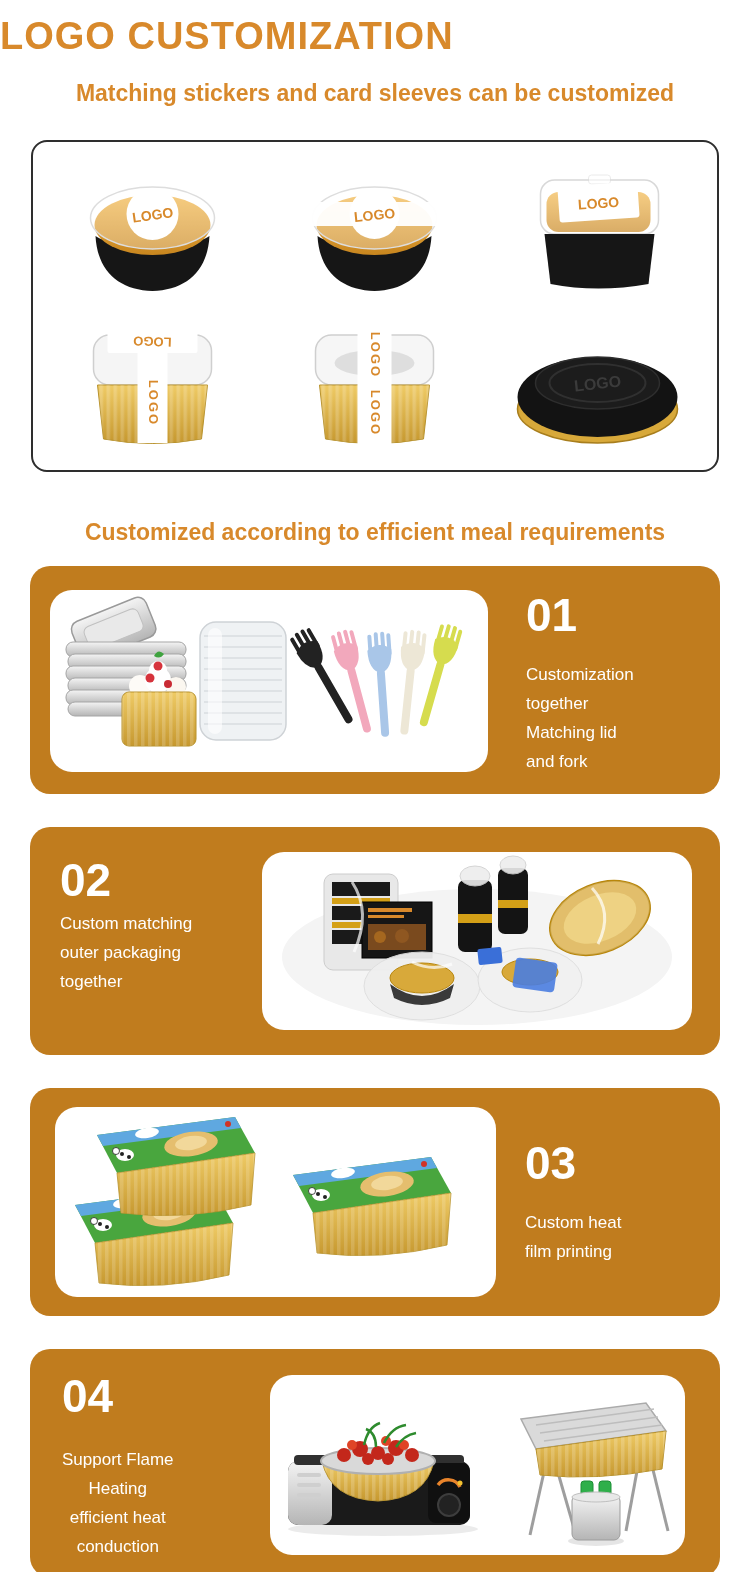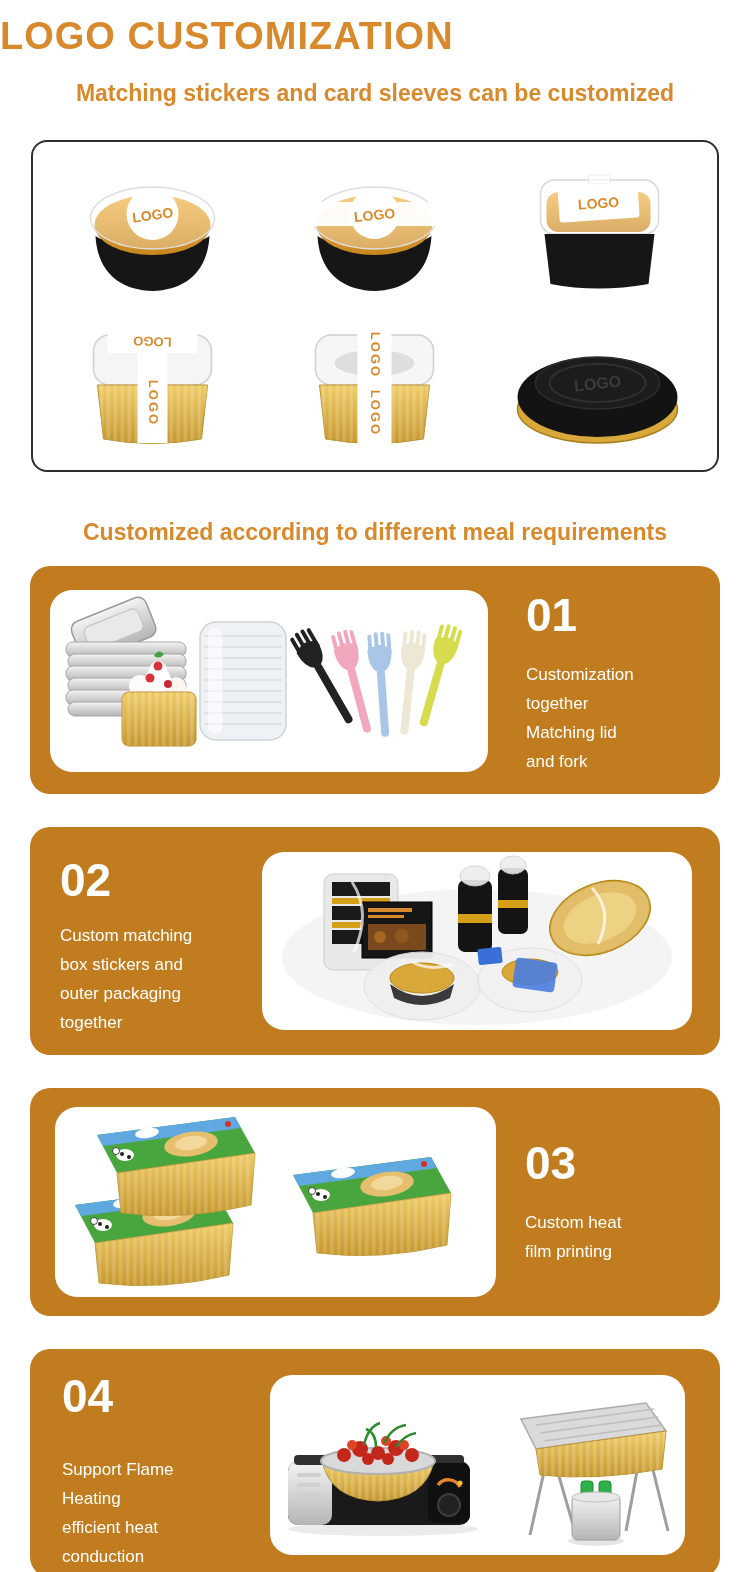--- a/index.html
+++ b/index.html
@@ -46,27 +46,27 @@
   }
   .feature-text{
     position:absolute;color:#ffffff;font-size:17px;font-weight:400;line-height:29px;
   }
   
   .card1 .photo-panel{left:20px;top:24px;width:438px;height:182px;}
   .card1 .feature-num{left:496px;top:26px;}
   .card1 .feature-text{left:496px;top:94px;}
   .card2 .photo-panel{left:232px;top:25px;width:430px;height:178px;}
   .card2 .feature-num{left:30px;top:30px;}
-  .card2 .feature-text{left:30px;top:94px;}
+  .card2 .feature-text{left:30px;top:82px;}
   .card3 .photo-panel{left:25px;top:19px;width:441px;height:190px;}
   .card3 .feature-num{left:495px;top:52px;}
   .card3 .feature-text{left:495px;top:120px;}
   .card4 .photo-panel{left:240px;top:26px;width:415px;height:180px;}
   .card4 .feature-num{left:32px;top:24px;}
-  .card4 .feature-text{left:32px;top:106px;}
+  .card4 .feature-text{left:32px;top:96px;text-align:center;}
   svg{display:block;}
   svg text{font-family:"Liberation Sans", sans-serif;}
 </style>
 </head>
 <body>
 
 <svg width="0" height="0" style="position:absolute">
   <defs>
     <linearGradient id="gLid" x1="0" y1="0" x2="0" y2="1">
       <stop offset="0" stop-color="#F2B649"></stop>
@@ -181,21 +181,21 @@
       <ellipse cx="95" cy="98" rx="80" ry="34" fill="#D8A93A"></ellipse>
       <ellipse cx="95" cy="98" rx="80" ry="34" fill="none" stroke="#A87E1D" stroke-width="1.5"></ellipse>
       <ellipse cx="95" cy="86" rx="80" ry="40" fill="#131313"></ellipse>
       <ellipse cx="95" cy="72" rx="62" ry="26" fill="#1C1C1C" stroke="#2E2E2E" stroke-width="1.5"></ellipse>
       <ellipse cx="95" cy="72" rx="48" ry="19" fill="none" stroke="#303030" stroke-width="2"></ellipse>
       <text x="95" y="78" text-anchor="middle" font-size="16" font-weight="bold" fill="#3B3B3B" transform="rotate(-6 95 72)">LOGO</text>
     </svg>
   </figure>
 </div>
 
-<div class="meal-heading">Customized according to different meal requirements</div>
+<div class="meal-heading">Customized according to efficient meal requirements</div>
 
 <section class="feature-card card1 first">
   <div class="photo-panel">
     <svg width="438" height="182" viewBox="0 0 438 182">
       <g>
         <g transform="translate(64,40) rotate(-22)">
           <rect x="-40" y="-22" width="80" height="42" rx="9" fill="url(#gSilver)" stroke="#9A9A9A" stroke-width="1.5"></rect>
           <rect x="-29" y="-13" width="58" height="24" rx="6" fill="#E9E9E9" stroke="#C0C0C0"></rect>
         </g>
         <rect x="16" y="52" width="120" height="15" rx="7" fill="url(#gSilver)" stroke="#A5A5A5"></rect>
@@ -247,21 +247,20 @@
     <div>together</div>
     <div>Matching lid</div>
     <div>and fork</div>
   </div>
 </section>
 
 <section class="feature-card card2">
   <div class="feature-num">02</div>
   <div class="feature-text">
     <div>Custom matching</div>
-    <div>box stickers and</div>
     <div>outer packaging</div>
     <div>together</div>
   </div>
   <div class="photo-panel">
     <svg width="430" height="178" viewBox="0 0 430 178">
       <ellipse cx="215" cy="105" rx="195" ry="68" fill="#F4F4F4"></ellipse>
       <g>
         <rect x="62" y="22" width="74" height="96" rx="9" fill="#E8E8E8" stroke="#CCCCCC"></rect>
         <rect x="70" y="30" width="58" height="14" fill="#1A1A1A"></rect>
         <rect x="70" y="46" width="58" height="6" fill="#D4A017"></rect>

